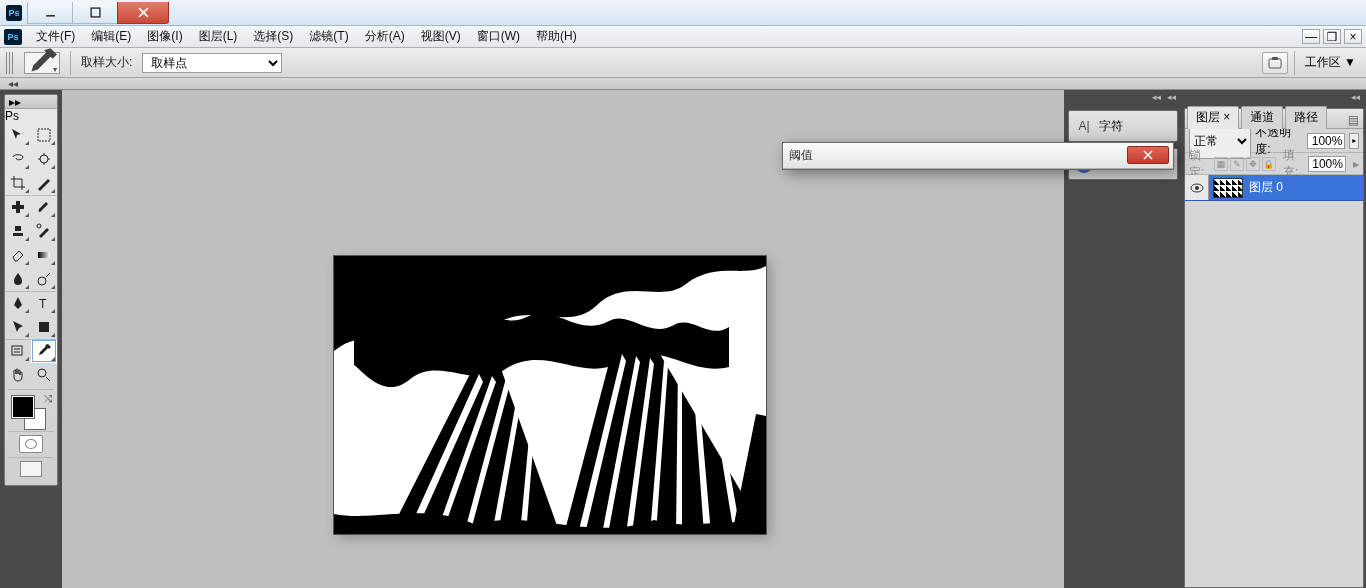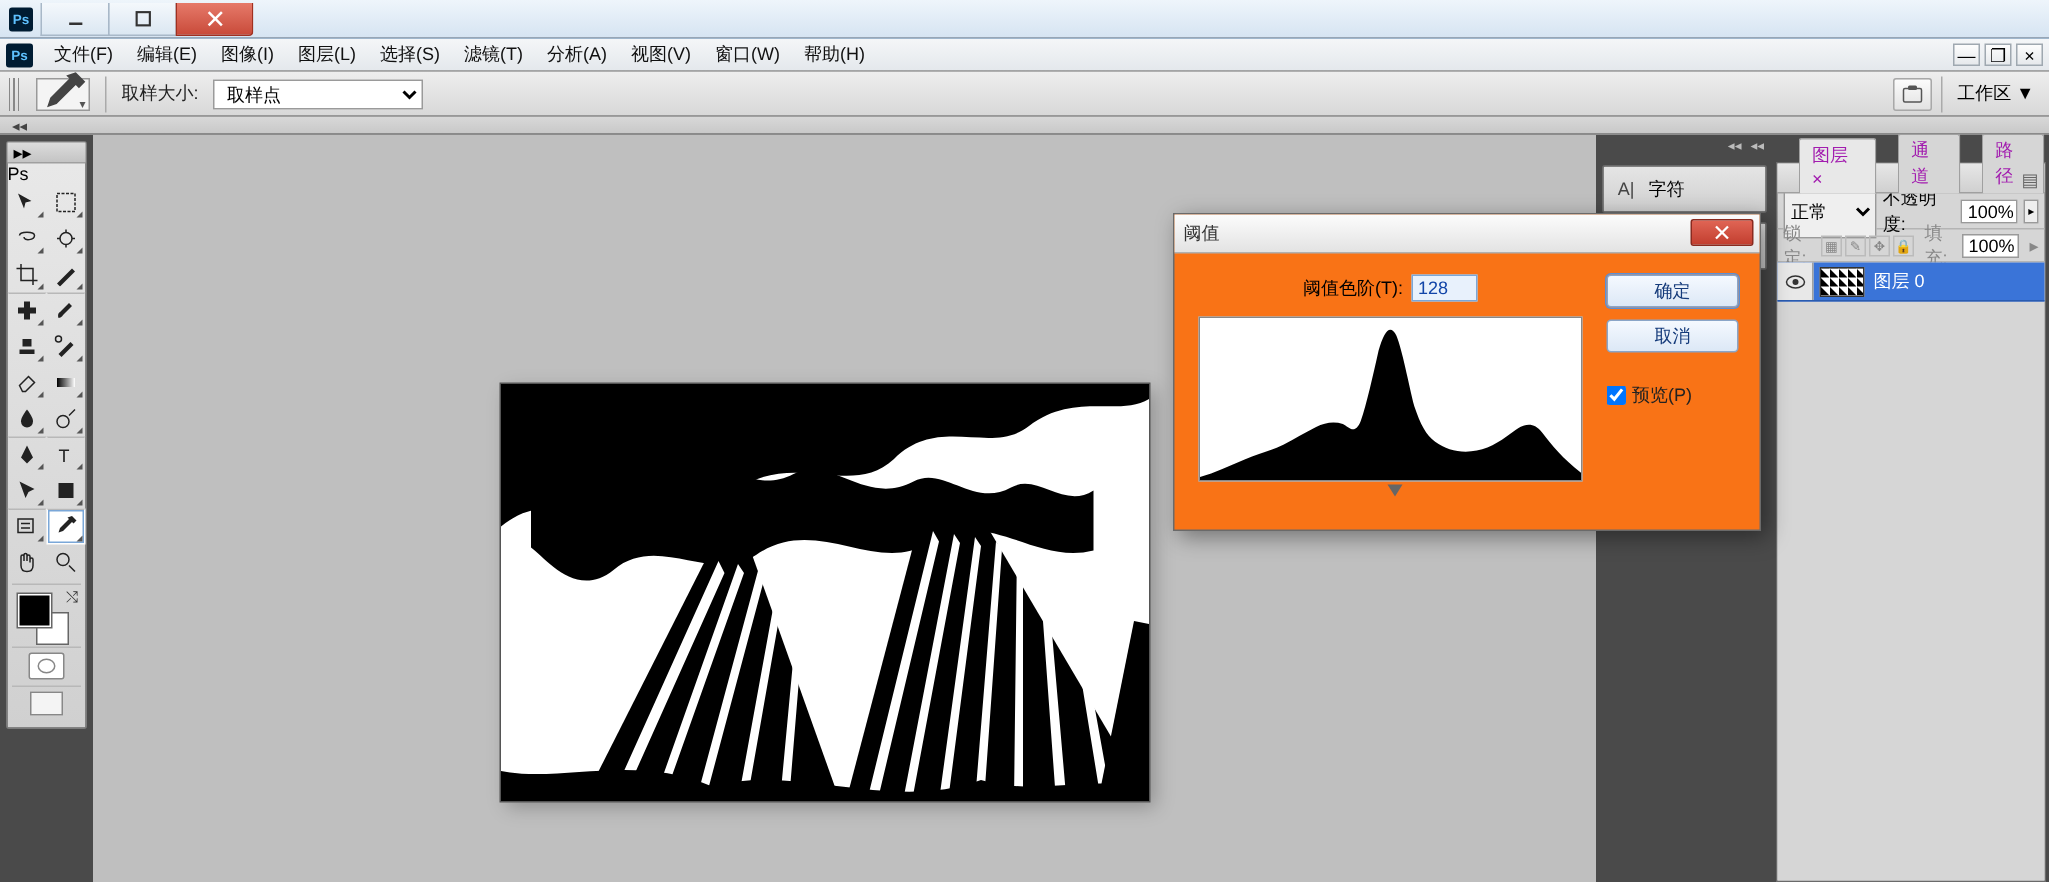--- a/index.html
+++ b/index.html
@@ -69,41 +69,41 @@
 .dock-strip .arrows { height:14px; display:flex; justify-content:flex-end; gap:6px; padding-right:6px;}
 .dock-strip .arrows span{color:#bbb; font-size:9px;}
 .dock-strip .minipanel { margin:4px 4px 6px; background:linear-gradient(#e5e5e5,#cfcfcf); border:1px solid #6a6a6a; height:32px; display:flex; align-items:center; gap:6px; padding:0 6px; border-radius:2px;}
 .dock-strip .minipanel .icon { width:18px; height:18px; display:flex; align-items:center; justify-content:center; color:#444;}
 .dock-strip .minipanel.info .icon{ background:#4263c8; border-radius:50%; color:#fff; font-weight:bold; width:18px; height:18px;}
 .panels { width:184px; background:#4a4a4a; padding-top:2px;}
 .panels .arrows { height:14px; display:flex; justify-content:flex-end; gap:6px; padding-right:6px;}
 .panels .arrows span{color:#bbb; font-size:9px;}
 .panel-layers { margin:2px 2px; background:#d6d6d6; border:1px solid #6a6a6a; height:480px; display:flex; flex-direction:column;}
 .panel-layers .tabs { height:20px; background:linear-gradient(#e7e7e7,#d0d0d0); display:flex; align-items:flex-end; border-bottom:1px solid #a0a0a0; position:relative;}
-.panel-layers .tab { padding:2px 8px 3px; border:1px solid #a0a0a0; border-bottom:none; background:#d6d6d6; margin-left:14px; border-radius:2px 2px 0 0; color:#a21caf; position:relative; top:1px;}
+.panel-layers .tab { padding:2px 8px 3px; border:1px solid #a0a0a0; border-bottom:none; background:#d6d6d6; margin-left:2px; border-radius:2px 2px 0 0; color:#000000; position:relative; top:1px;}
 .panel-layers .tab.active { background:#e8e8e8; }
 .panel-layers .tabs .menu-lines{position:absolute; right:4px; top:4px; color:#666;}
 .panel-layers .row1 { height:24px; display:flex; align-items:center; padding:0 4px; gap:4px; border-bottom:1px solid #b4b4b4;}
 .panel-layers .row1 select{ width:66px; height:36px; border:1px solid #9a9a9a;}
 .panel-layers .row1 .lbl{ color:#000000; margin-left:auto;}
 .panel-layers .row1 input{ width:38px; height:16px; border:1px solid #9a9a9a; text-align:right; padding-right:2px;}
 .panel-layers .row1 .tinybtn{ width:10px; height:16px; border:1px solid #9a9a9a; background:#eee; font-size:8px; display:flex;align-items:center;justify-content:center;}
 .panel-layers .row2 { height:22px; display:flex; align-items:center; padding:0 4px; gap:7px; border-bottom:1px solid #b4b4b4; color:#888;}
 .panel-layers .row2 .locks{display:flex;gap:2px;}
 .panel-layers .row2 .lock{width:14px;height:14px;border:1px solid #bbb;display:flex;align-items:center;justify-content:center;font-size:9px;color:#888;}
 .panel-layers .row2 .lbl{margin-left:auto;}
 .panel-layers .row2 input{width:38px;height:16px;border:1px solid #9a9a9a;text-align:right;padding-right:2px;}
 .panel-layers .layer-list{flex:1; background:#d6d6d6;}
 .panel-layers .layer{ height:26px; background:#3a74d8; color:#fff; display:flex; align-items:center; border-bottom:1px solid #2a5bb0;}
 .panel-layers .layer .eye{width:24px; height:100%; background:#e8e8e8; border-right:1px solid #a0a0a0; display:flex; align-items:center; justify-content:center; color:#333;}
 .panel-layers .layer .thumb{width:30px; height:20px; margin:0 4px; background:#fff; border:1px solid #333; background-image:linear-gradient(45deg,#000 50%, #fff 50%); background-size:6px 6px;}
 .panel-layers .layer .lname{padding-left:2px;}
 
 
-.dialog { position:absolute; left:782px; top:142px; width:392px; background:#f97316; border:1px solid #6a6a6a; box-shadow:4px 4px 14px rgba(0,0,0,.4); }
+.dialog { position:absolute; left:782px; top:142px; width:392px; background:#a3a3a3; border:1px solid #6a6a6a; box-shadow:4px 4px 14px rgba(0,0,0,.4); }
 .dialog .dlg-title { height:26px; background:linear-gradient(#fcfcfc,#e3e3e3); border-bottom:1px solid #b0b0b0; display:flex; align-items:center; padding:0 6px; position:relative;}
 .dialog .dlg-title .txt{ color:#333; }
 .dialog .dlg-title .x { position:absolute; right:4px; top:3px; width:42px; height:18px; background:linear-gradient(#e06555,#c23e2f); border:1px solid #8a2a1f; border-radius:2px; color:#fff; display:flex; align-items:center; justify-content:center;}
 .dialog .body { padding:14px 14px 18px; display:flex; gap:14px;}
 .dialog .left { flex:1; }
 .dialog .threshold-row{ display:flex; align-items:center; justify-content:center; gap:6px; margin-bottom:10px;}
 .dialog .threshold-row input{ width:44px; height:18px; border:1px solid #7aa7d8; background:#e8f1fc; text-align:left; padding:0 3px; color:#1245a8;}
 .dialog .histo { width:256px; height:110px; margin:0 auto; border:1px solid #888; background:#fff; position:relative;}
 .dialog .histo svg{width:100%;height:100%;display:block;}
 .dialog .slider-track{ width:256px; margin:2px auto 0; height:12px; position:relative;}
@@ -436,37 +436,13 @@
 <div class="dialog">
   <div class="dlg-title">
     <span class="txt">阈值</span>
     <div class="x">
       <svg width="10" height="10" viewBox="0 0 10 10">
           <line x1="1" y1="1" x2="9" y2="9" stroke="#fff" stroke-width="1.5"></line>
           <line x1="9" y1="1" x2="1" y2="9" stroke="#fff" stroke-width="1.5"></line>
         </svg>
     </div>
   </div>
-  <div class="body">
-    <div class="left">
-      <div class="threshold-row">
-        <span>阈值色阶(T):</span>
-        <input value="128" style="">
-      </div>
-      <div class="histo">
-        <svg viewBox="0 0 256 110" preserveAspectRatio="none">
-          <path fill="#000" d="M0 110 L0 108 C10 105 20 100 30 96 C40 92 48 90 56 86 C64 82 70 78 78 74 C84 71 90 70 96 72 C100 74 104 80 108 70 C112 58 116 40 120 22 C124 8 128 4 132 12 C136 22 140 44 144 60 C148 72 152 80 158 84 C166 90 176 92 186 90 C196 88 204 82 212 76 C218 72 224 70 230 78 C236 86 244 96 256 105 L256 110 Z"></path>
-        </svg>
-      </div>
-      <div class="slider-track">
-        <div class="slider-thumb"></div>
-      </div>
-    </div>
-    <div class="right">
-      <div class="btn default">确定</div>
-      <div class="btn">取消</div>
-      <label class="chk">
-        <input type="checkbox" checked="" style="">
-        <span>预览(P)</span>
-      </label>
-    </div>
-  </div>
 </div>
 
 </body></html>

